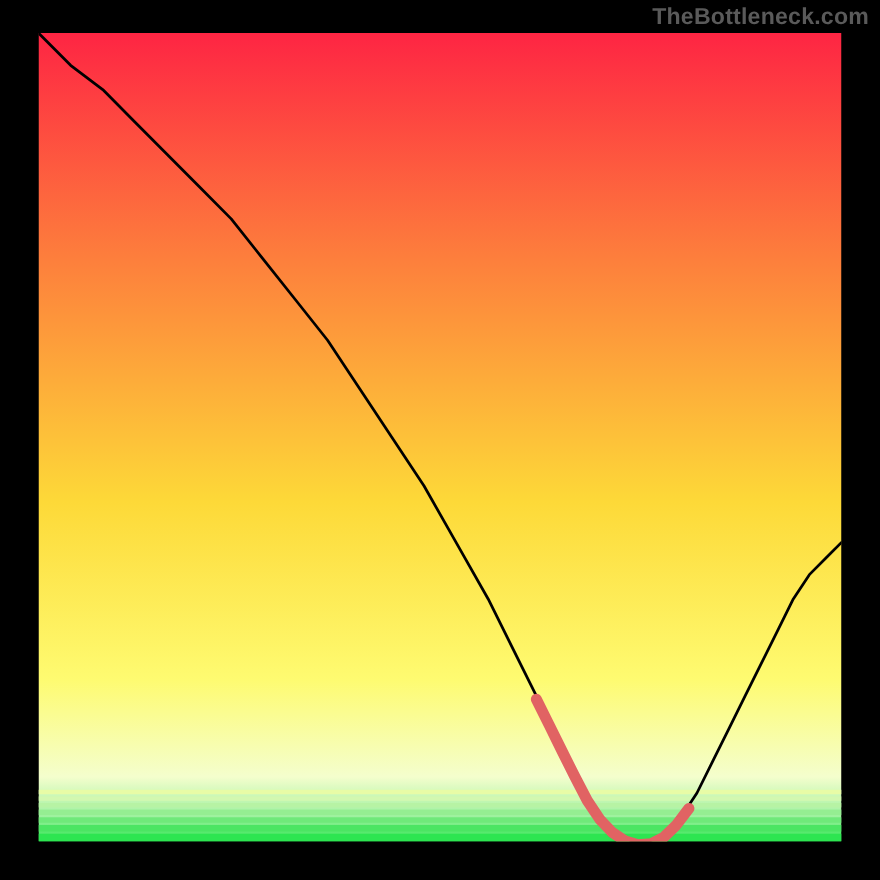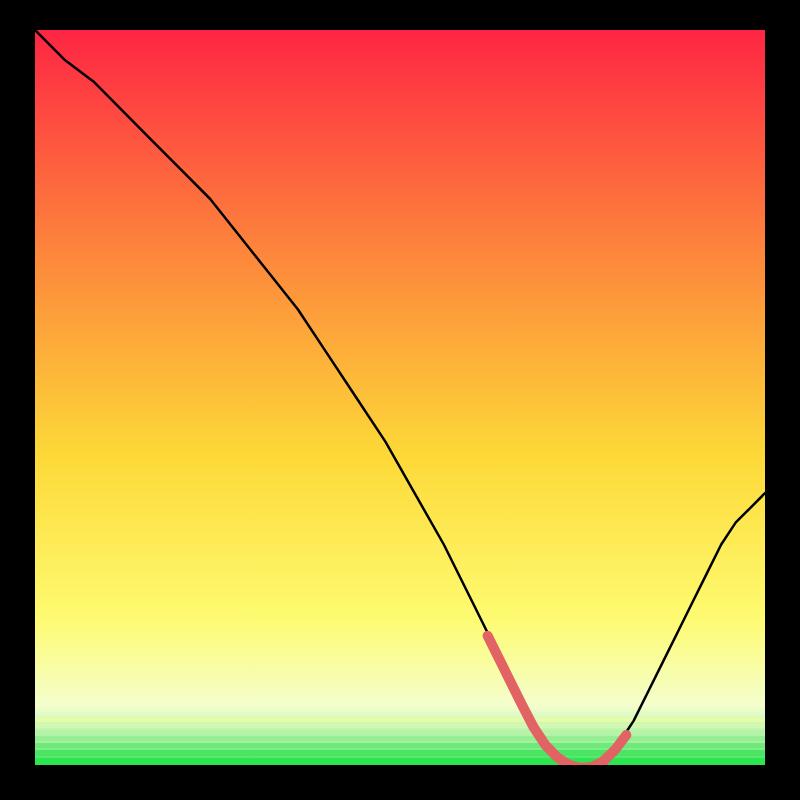--- a/index.html
+++ b/index.html
@@ -35,20 +35,21 @@
     height: 735px;
   }
   svg {
     display: block;
   }
 </style>
 </head>
 <body>
 
 <div class="frame">
+  <div class="watermark">TheBottleneck.com</div>
 
   <div class="plot-wrap">
     <svg id="chart-svg" width="730" height="735" viewBox="0 0 730 735">
       <defs>
         <linearGradient id="bg-grad" x1="0" y1="0" x2="0" y2="1">
           <stop id="g0" offset="0%" stop-color="#fe2543"></stop>
           <stop id="g1" offset="28%" stop-color="#fd7f3c"></stop>
           <stop id="g2" offset="58%" stop-color="#fdd938"></stop>
           <stop id="g3" offset="80%" stop-color="#fefb71"></stop>
           <stop id="g4" offset="92%" stop-color="#f4fecd"></stop>

